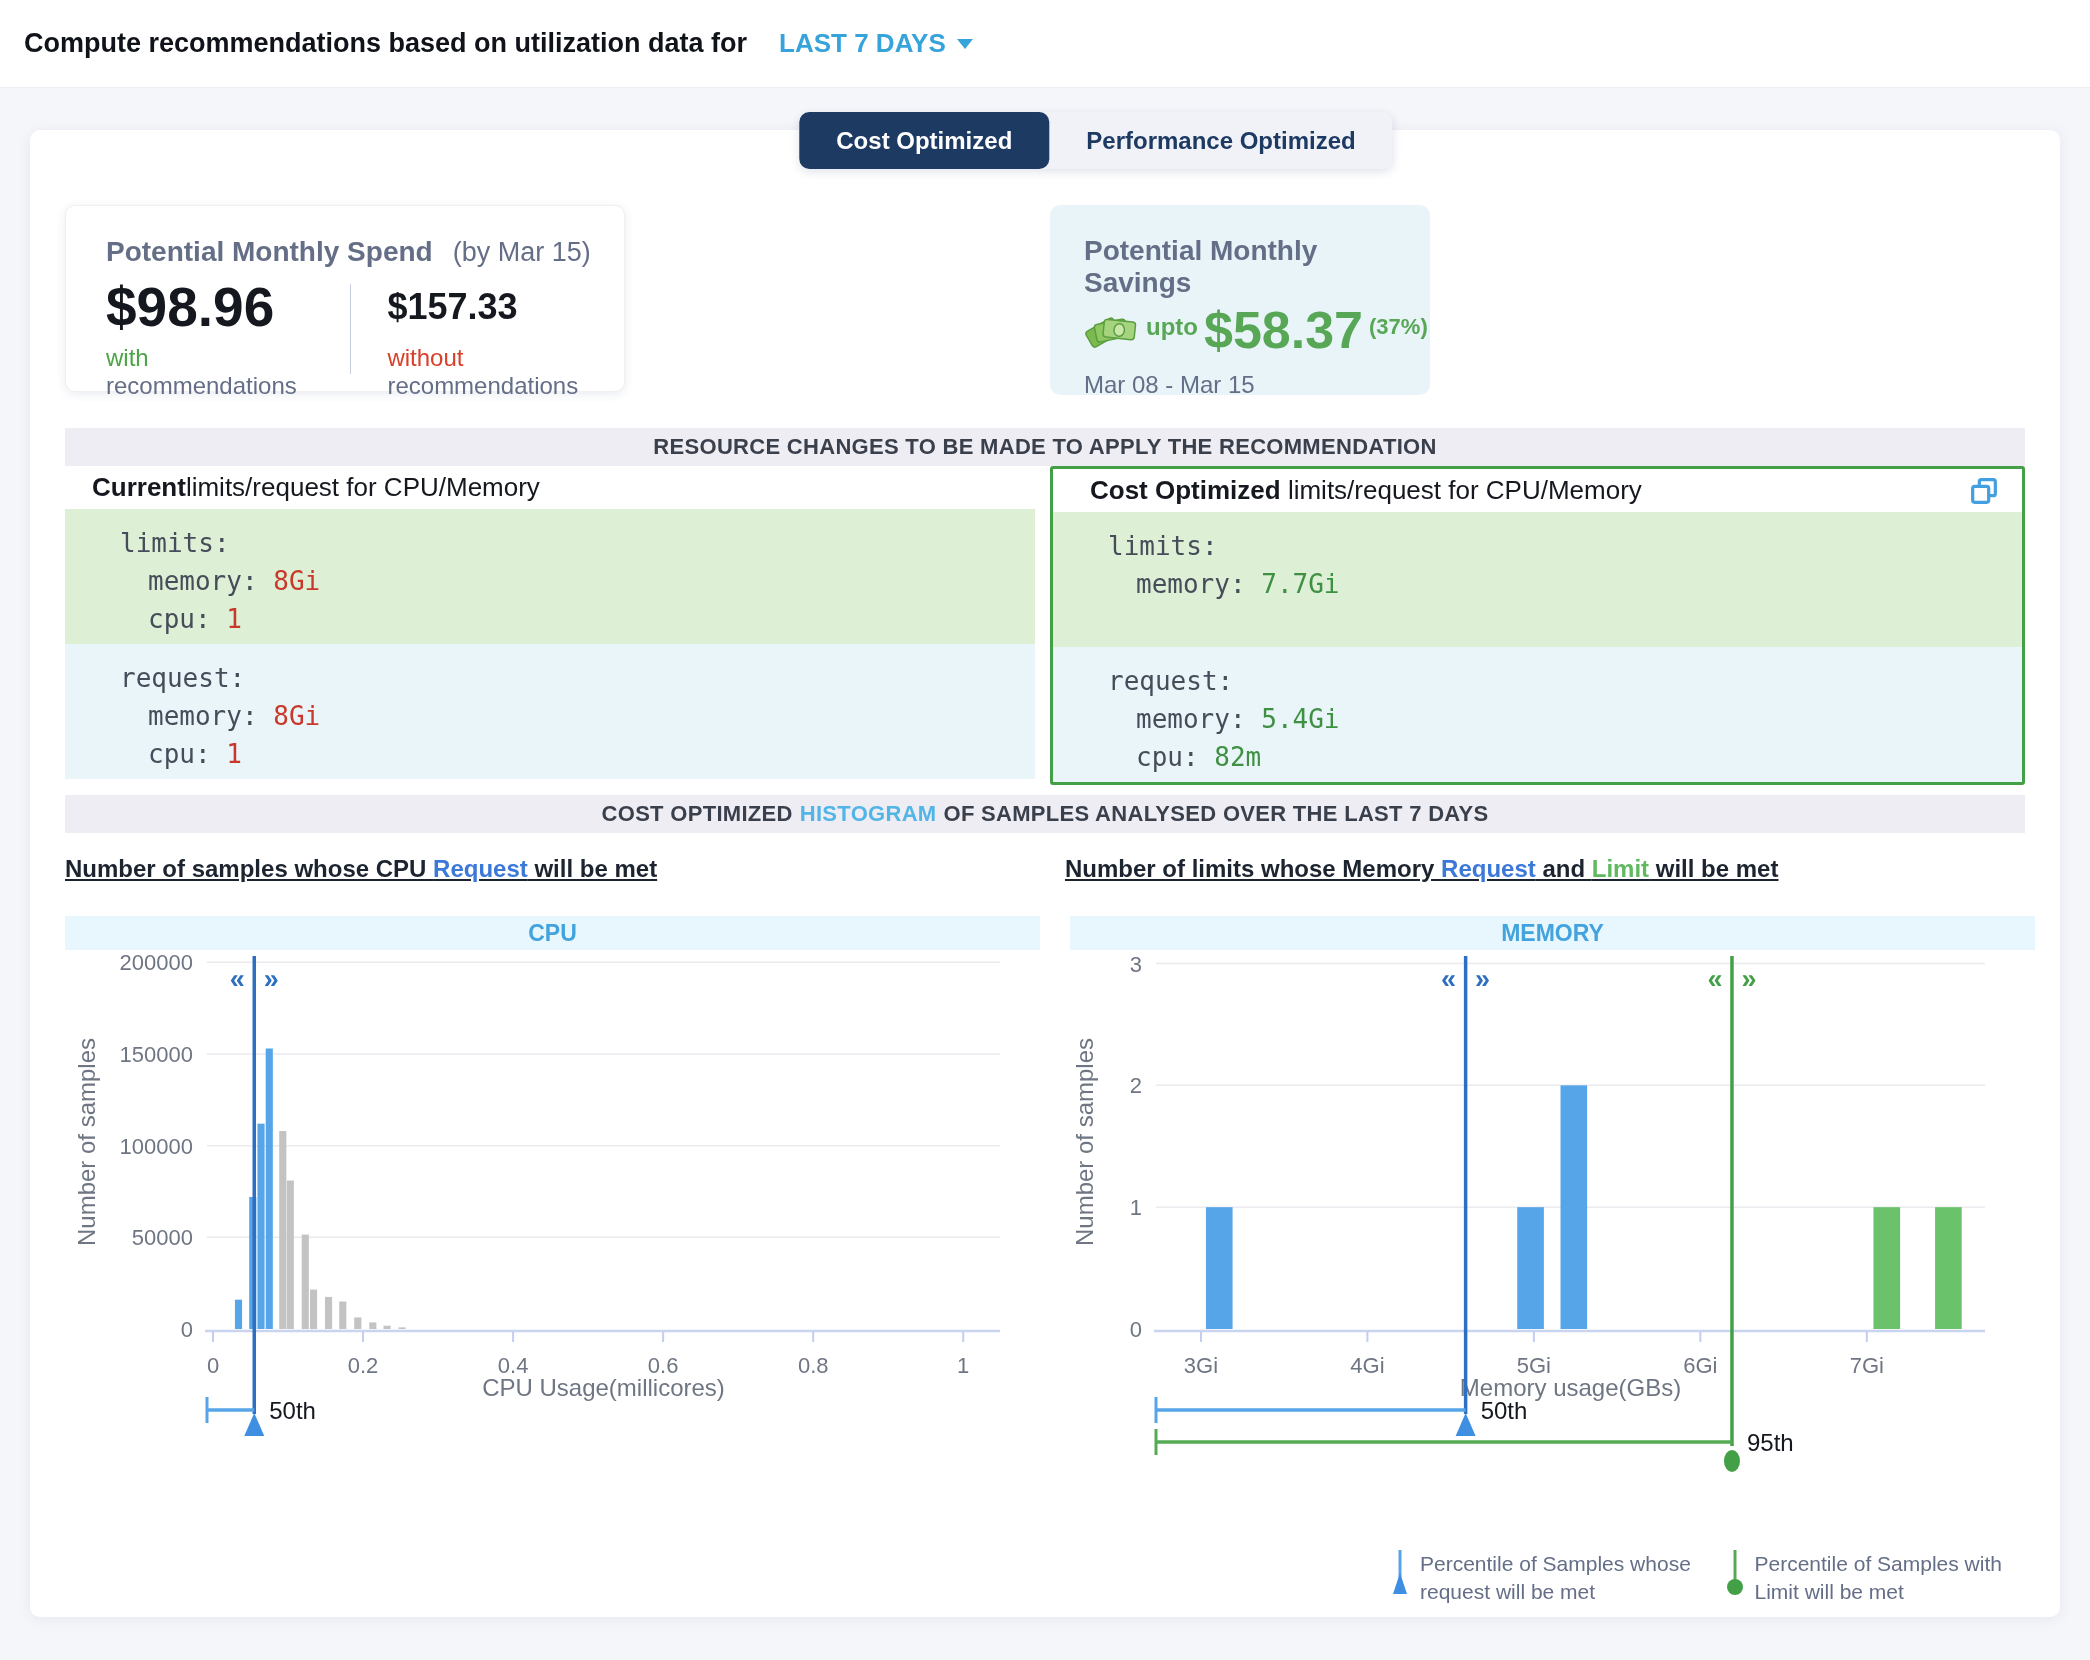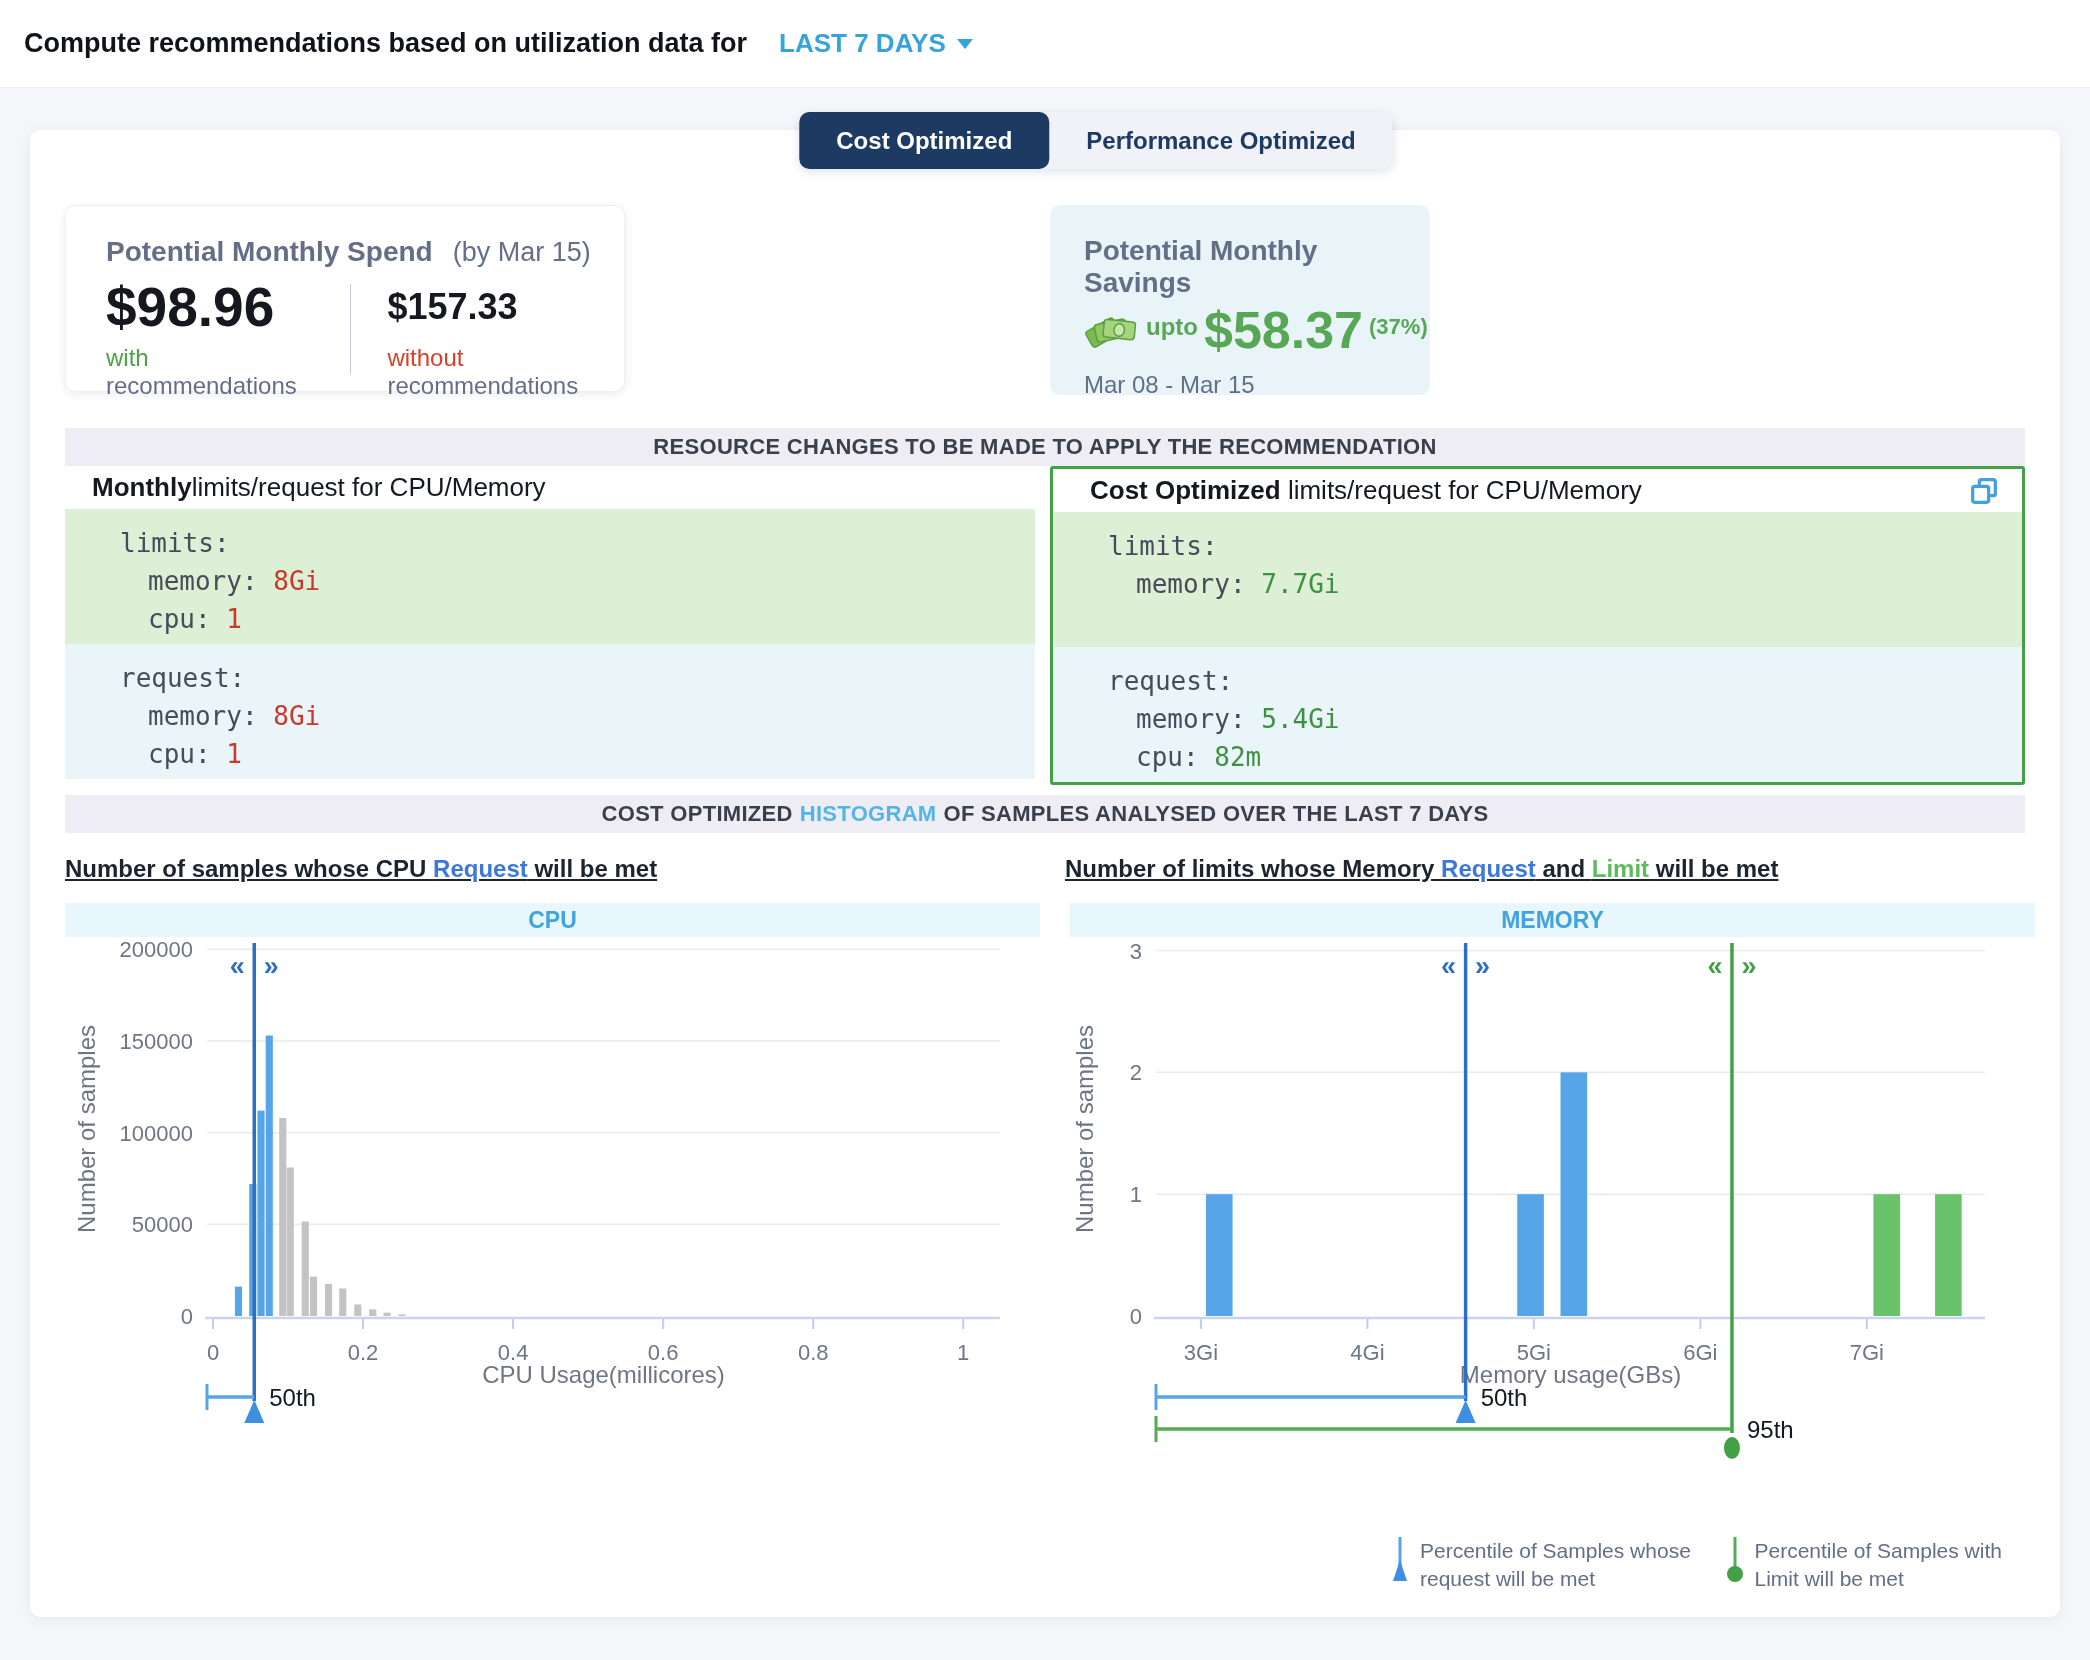--- a/index.html
+++ b/index.html
@@ -92,21 +92,21 @@
   }
   .copy-btn { border: none; background: transparent; cursor: pointer; padding: 0; line-height: 0; }
 
   
   .chart-titles { display: flex; gap: 30px; margin-top: 22px; }
   .chart-titles .t { font-size: 24px; font-weight: bold; color: #1c2430; text-decoration: underline; }
   .chart-titles .t:first-child { width: 975px; }
   .chart-titles .t:last-child { width: 965px; }
   .blue-word { color: #3b78d8; }
   .green-word { color: #5fba5f; }
-  .charts-row { display: flex; gap: 30px; margin-top: 20px; }
+  .charts-row { display: flex; gap: 30px; margin-top: 33px; }
   .chart-strip {
     height: 34px; background: #e7f7fd; display: flex; align-items: center; justify-content: center;
     font-size: 23px; font-weight: bold; color: #42a3dd;
   }
   svg.chart { display: block; }
   svg .tick { font: 22px "Liberation Sans", sans-serif; fill: #6f7683; }
   svg .axis-label { font: 24px "Liberation Sans", sans-serif; fill: #6f7683; }
   svg .chev { font: bold 27px "Liberation Sans", sans-serif; }
   svg .pct-label { font: 24px "Liberation Sans", sans-serif; fill: #15181e; }
 
@@ -170,21 +170,21 @@
       </div>
       <div class="date-range">Mar 08 - Mar 15</div>
     </div>
   </section>
 
   <div class="section-banner">RESOURCE CHANGES TO BE MADE TO APPLY THE RECOMMENDATION</div>
 
   <section class="columns">
     <div class="cur-col">
       <div class="col-header">
-        <span class="emph">Monthly</span>
+        <span class="emph">Current</span>
           <span> limits/request for CPU/Memory</span>
       </div>
       <div class="code-block green-bg">
         <div class="code-line">limits:</div>
         <div class="code-line lvl2"><span>memory:</span> <span class="val-red">8Gi</span></div>
         <div class="code-line lvl2"><span>cpu:</span> <span class="val-red">1</span></div>
       </div>
       <div class="code-block blue-bg">
         <div class="code-line">request:</div>
         <div class="code-line lvl2"><span>memory:</span> <span class="val-red">8Gi</span></div>

